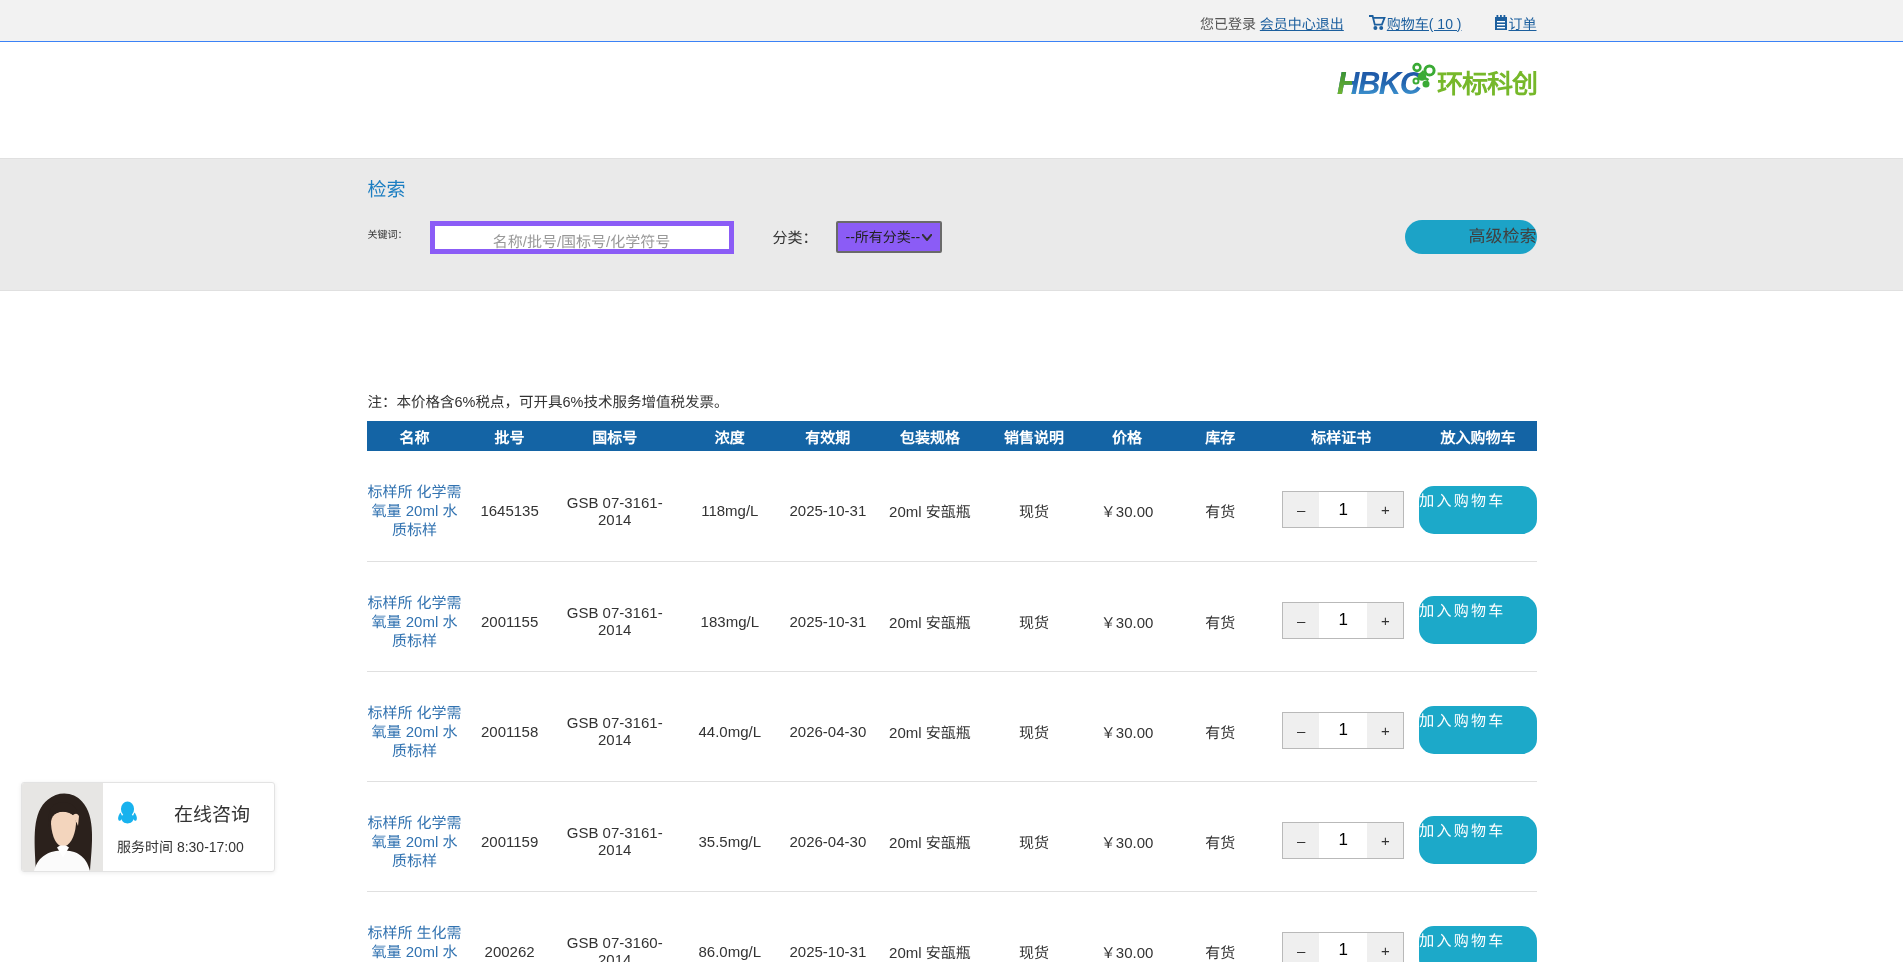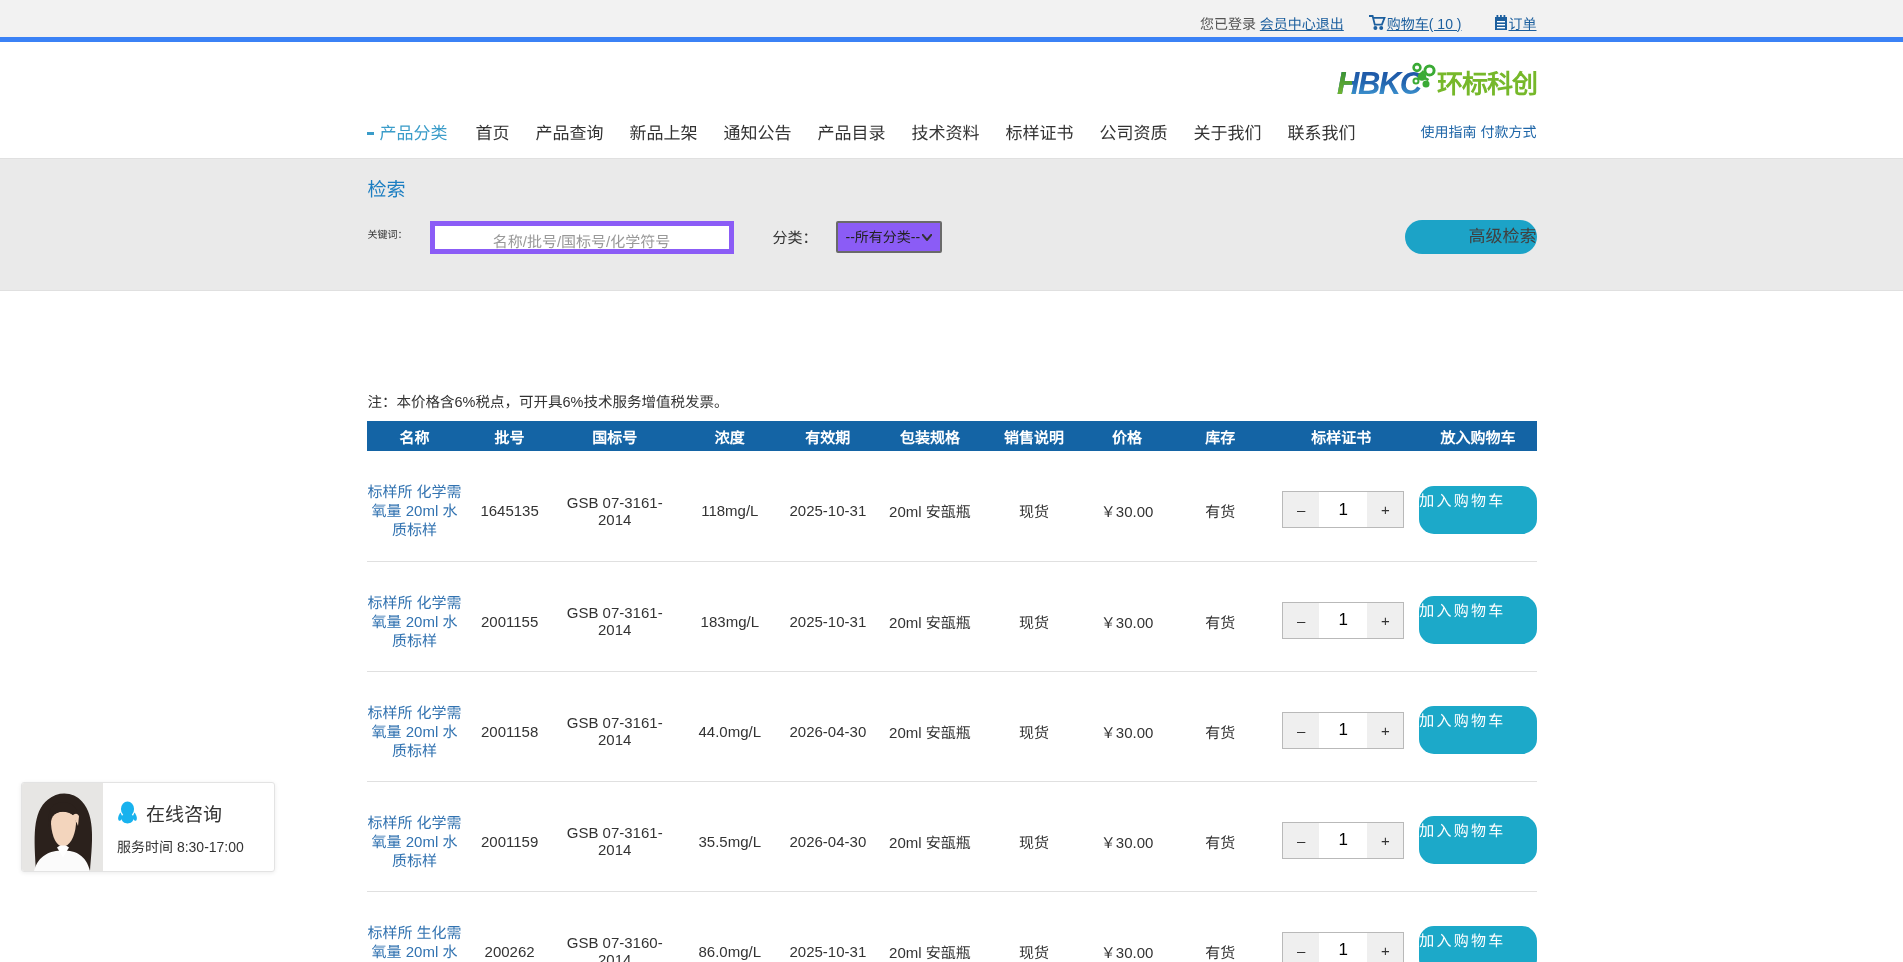--- a/index.html
+++ b/index.html
@@ -3,21 +3,21 @@
 <meta charset="utf-8">
 <title>生态环境监测标准样品资源库</title>
 <style>
 *{margin:0;padding:0;box-sizing:border-box;}
 html,body{width:1903px;height:962px;overflow:hidden;background:#fff;
   font-family:"Liberation Sans",sans-serif;color:#333;}
 .wrap{width:1170px;margin:0 auto;position:relative;}
 a{text-decoration:none;}
 
 
-.topbar{height:42px;background:#f2f2f2;border-bottom:5px solid #3b82f6;
+.topbar{height:42px;background:#f2f2f2;border-bottom:1px solid #3b82f6;
   box-shadow:0 1px 3px rgba(0,0,0,0.05);}
 .topbar .wrap{height:42px;display:flex;align-items:center;justify-content:flex-end;
   font-size:14px;padding-top:3px;}
 .topbar span.gray{color:#555;}
 .topbar a{color:#1c5f9e;text-decoration:underline;}
 .tb-ico{display:inline-block;vertical-align:-3px;margin-right:1px;}
 
 
 .header{height:116px;background:#fff;position:relative;}
 .site-title{position:absolute;left:8px;top:11px;font-size:39px;font-weight:bold;
@@ -73,21 +73,21 @@
 .addbtn{width:118px;height:48px;background:#1ca9c9;border-radius:15px;color:#fff;
   font-size:15px;line-height:30px;text-align:left;margin:0 auto;letter-spacing:2.2px;
   position:relative;top:-1px;}
 
 
 .chat{position:fixed;left:21px;top:782px;width:254px;height:90px;background:#fff;
   border:1px solid #e3e3e3;border-radius:3px;box-shadow:0 1px 4px rgba(0,0,0,0.08);
   display:flex;overflow:hidden;}
 .chat .photo{width:81px;height:100%;flex:none;}
 .chat .info{flex:1;padding:16px 0 0 14px;}
-.chat .line1{font-size:19px;color:#333;display:flex;align-items:center;}
+.chat .line1{font-size:19px;color:#333;display:flex;align-items:center;gap:28px;}
 .chat .line1 svg{margin-right:8px;}
 .chat .line2{font-size:14px;color:#333;margin-top:10px;}
 </style>
 </head>
 <body>
 
 <div class="topbar">
   <div class="wrap">
     <span class="gray">您已登录&nbsp;</span>
       <a href="#">会员中心退出</a>
@@ -139,34 +139,20 @@
           <rect x="86" y="17" width="2.6" height="9" transform="rotate(-60 87 21)"></rect>
           <circle cx="80" cy="10.5" r="3.4" fill="none" stroke="#3aaa35" stroke-width="2.6"></circle>
           <circle cx="92.5" cy="13.5" r="4.6" fill="none" stroke="#3aaa35" stroke-width="3"></circle>
           <circle cx="85" cy="19.5" r="4.2"></circle>
           <circle cx="79" cy="24" r="2.5" fill="none" stroke="#3aaa35" stroke-width="2"></circle>
           <circle cx="89" cy="27" r="3.5"></circle>
         </g>
         <text x="100" y="36" font-family="'Liberation Sans',sans-serif" font-weight="bold" font-size="26" fill="#76b82a" letter-spacing="-1">环标科创</text>
       </svg>
     </div>
-    <div class="nav">
-      <a class="cat" href="#"><span class="dash"></span>产品分类</a>
-      <a class="item" href="#">首页</a>
-      <a class="item" href="#">产品查询</a>
-      <a class="item" href="#">新品上架</a>
-      <a class="item" href="#">通知公告</a>
-      <a class="item" href="#">产品目录</a>
-      <a class="item" href="#">技术资料</a>
-      <a class="item" href="#">标样证书</a>
-      <a class="item" href="#">公司资质</a>
-      <a class="item" href="#">关于我们</a>
-      <a class="item" href="#">联系我们</a>
-      <span class="navright"><a href="#">使用指南</a>&nbsp;<a href="#">付款方式</a></span>
-    </div>
   </div>
 </div>
 
 <div class="search">
   <div class="wrap" style="height:131px;">
     <div class="jiansuo">检索</div>
     <div class="row">
       <span class="lab-kw">关键词：</span>
       <span class="kw-input">名称/批号/国标号/化学符号</span>
       <span class="lab-fl">分类：</span>

